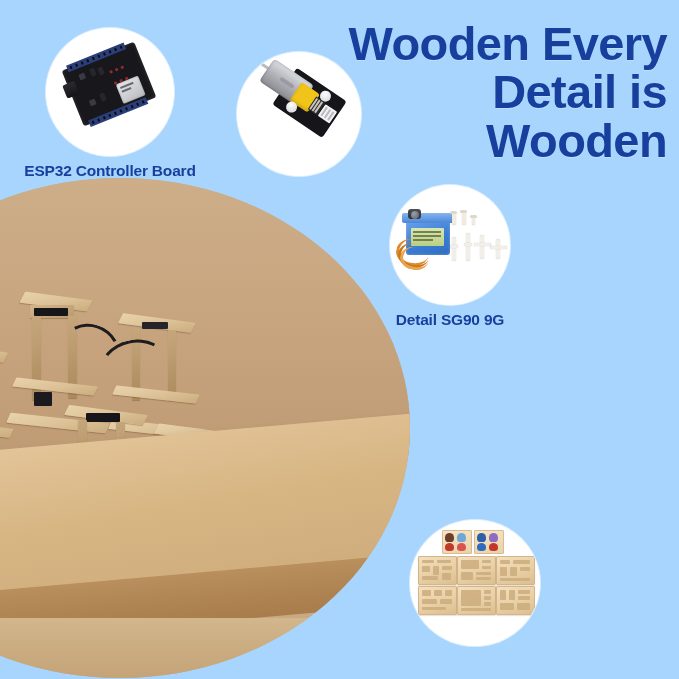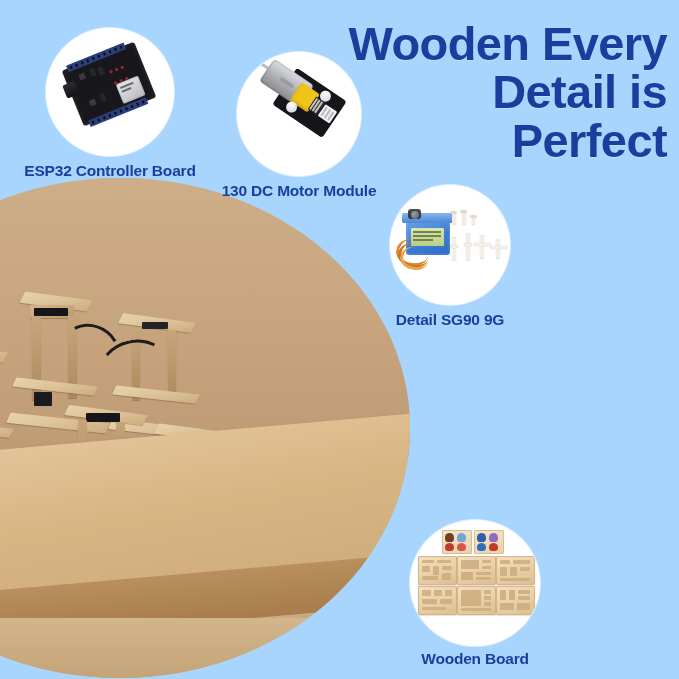--- a/index.html
+++ b/index.html
@@ -235,21 +235,21 @@
 
     <div class="table"></div>
     <div class="table-edge"></div>
     <div class="floor"></div>
 
   </div>
 
   <div class="headline">
     <div>Wooden Every</div>
     <div>Detail is</div>
-    <div>Perfect</div>
+    <div>Wooden</div>
   </div>
 
   <div class="cell" style="left:46px;top:28px;width:128px;height:128px;">
     <div class="bubble" style="left:0;top:0;width:128px;height:128px;">
       <div class="esp">
         <div class="pcb"></div>
         <div class="hdr" style="left:6px;top:-3px;width:62px;height:7px;">
           <i style="left:3px"></i>
             <i style="left:9px"></i>
             <i style="left:15px"></i>
@@ -310,21 +310,20 @@
             <b style="left:4px"></b>
             <b style="left:7px"></b>
           </div>
         <div class="hdr">
             <b style="left:2px"></b>
             <b style="left:6px"></b>
             <b style="left:10px"></b>
           </div>
       </div>
     </div>
-    <div class="cap" style="left:-48px;top:130px;width:220px;">130 DC Motor Module</div>
   </div>
 
   <div class="cell" style="left:390px;top:185px;width:120px;height:120px;">
     <div class="bubble" style="left:0;top:0;width:120px;height:120px;">
       <div class="srv">
         <div class="body"></div>
         <div class="top"></div>
         <div class="horn"></div>
         <div class="gear"></div>
         <div class="lbl">
@@ -414,16 +413,15 @@
         <div class="sheet" style="left:78px;top:56px;width:37px;height:27px;">
           <i style="left:3px;top:3px;width:6px;height:10px;"></i>
             <i style="left:12px;top:3px;width:6px;height:10px;"></i>
           <i style="left:21px;top:3px;width:12px;height:4px;"></i>
             <i style="left:21px;top:9px;width:12px;height:4px;"></i>
           <i style="left:3px;top:16px;width:14px;height:7px;"></i>
             <i style="left:20px;top:16px;width:13px;height:7px;"></i>
         </div>
       </div>
     </div>
-    <div class="cap" style="left:-43px;top:130px;width:216px;">Wooden Board</div>
   </div>
 
 </div>
 
 </body></html>

